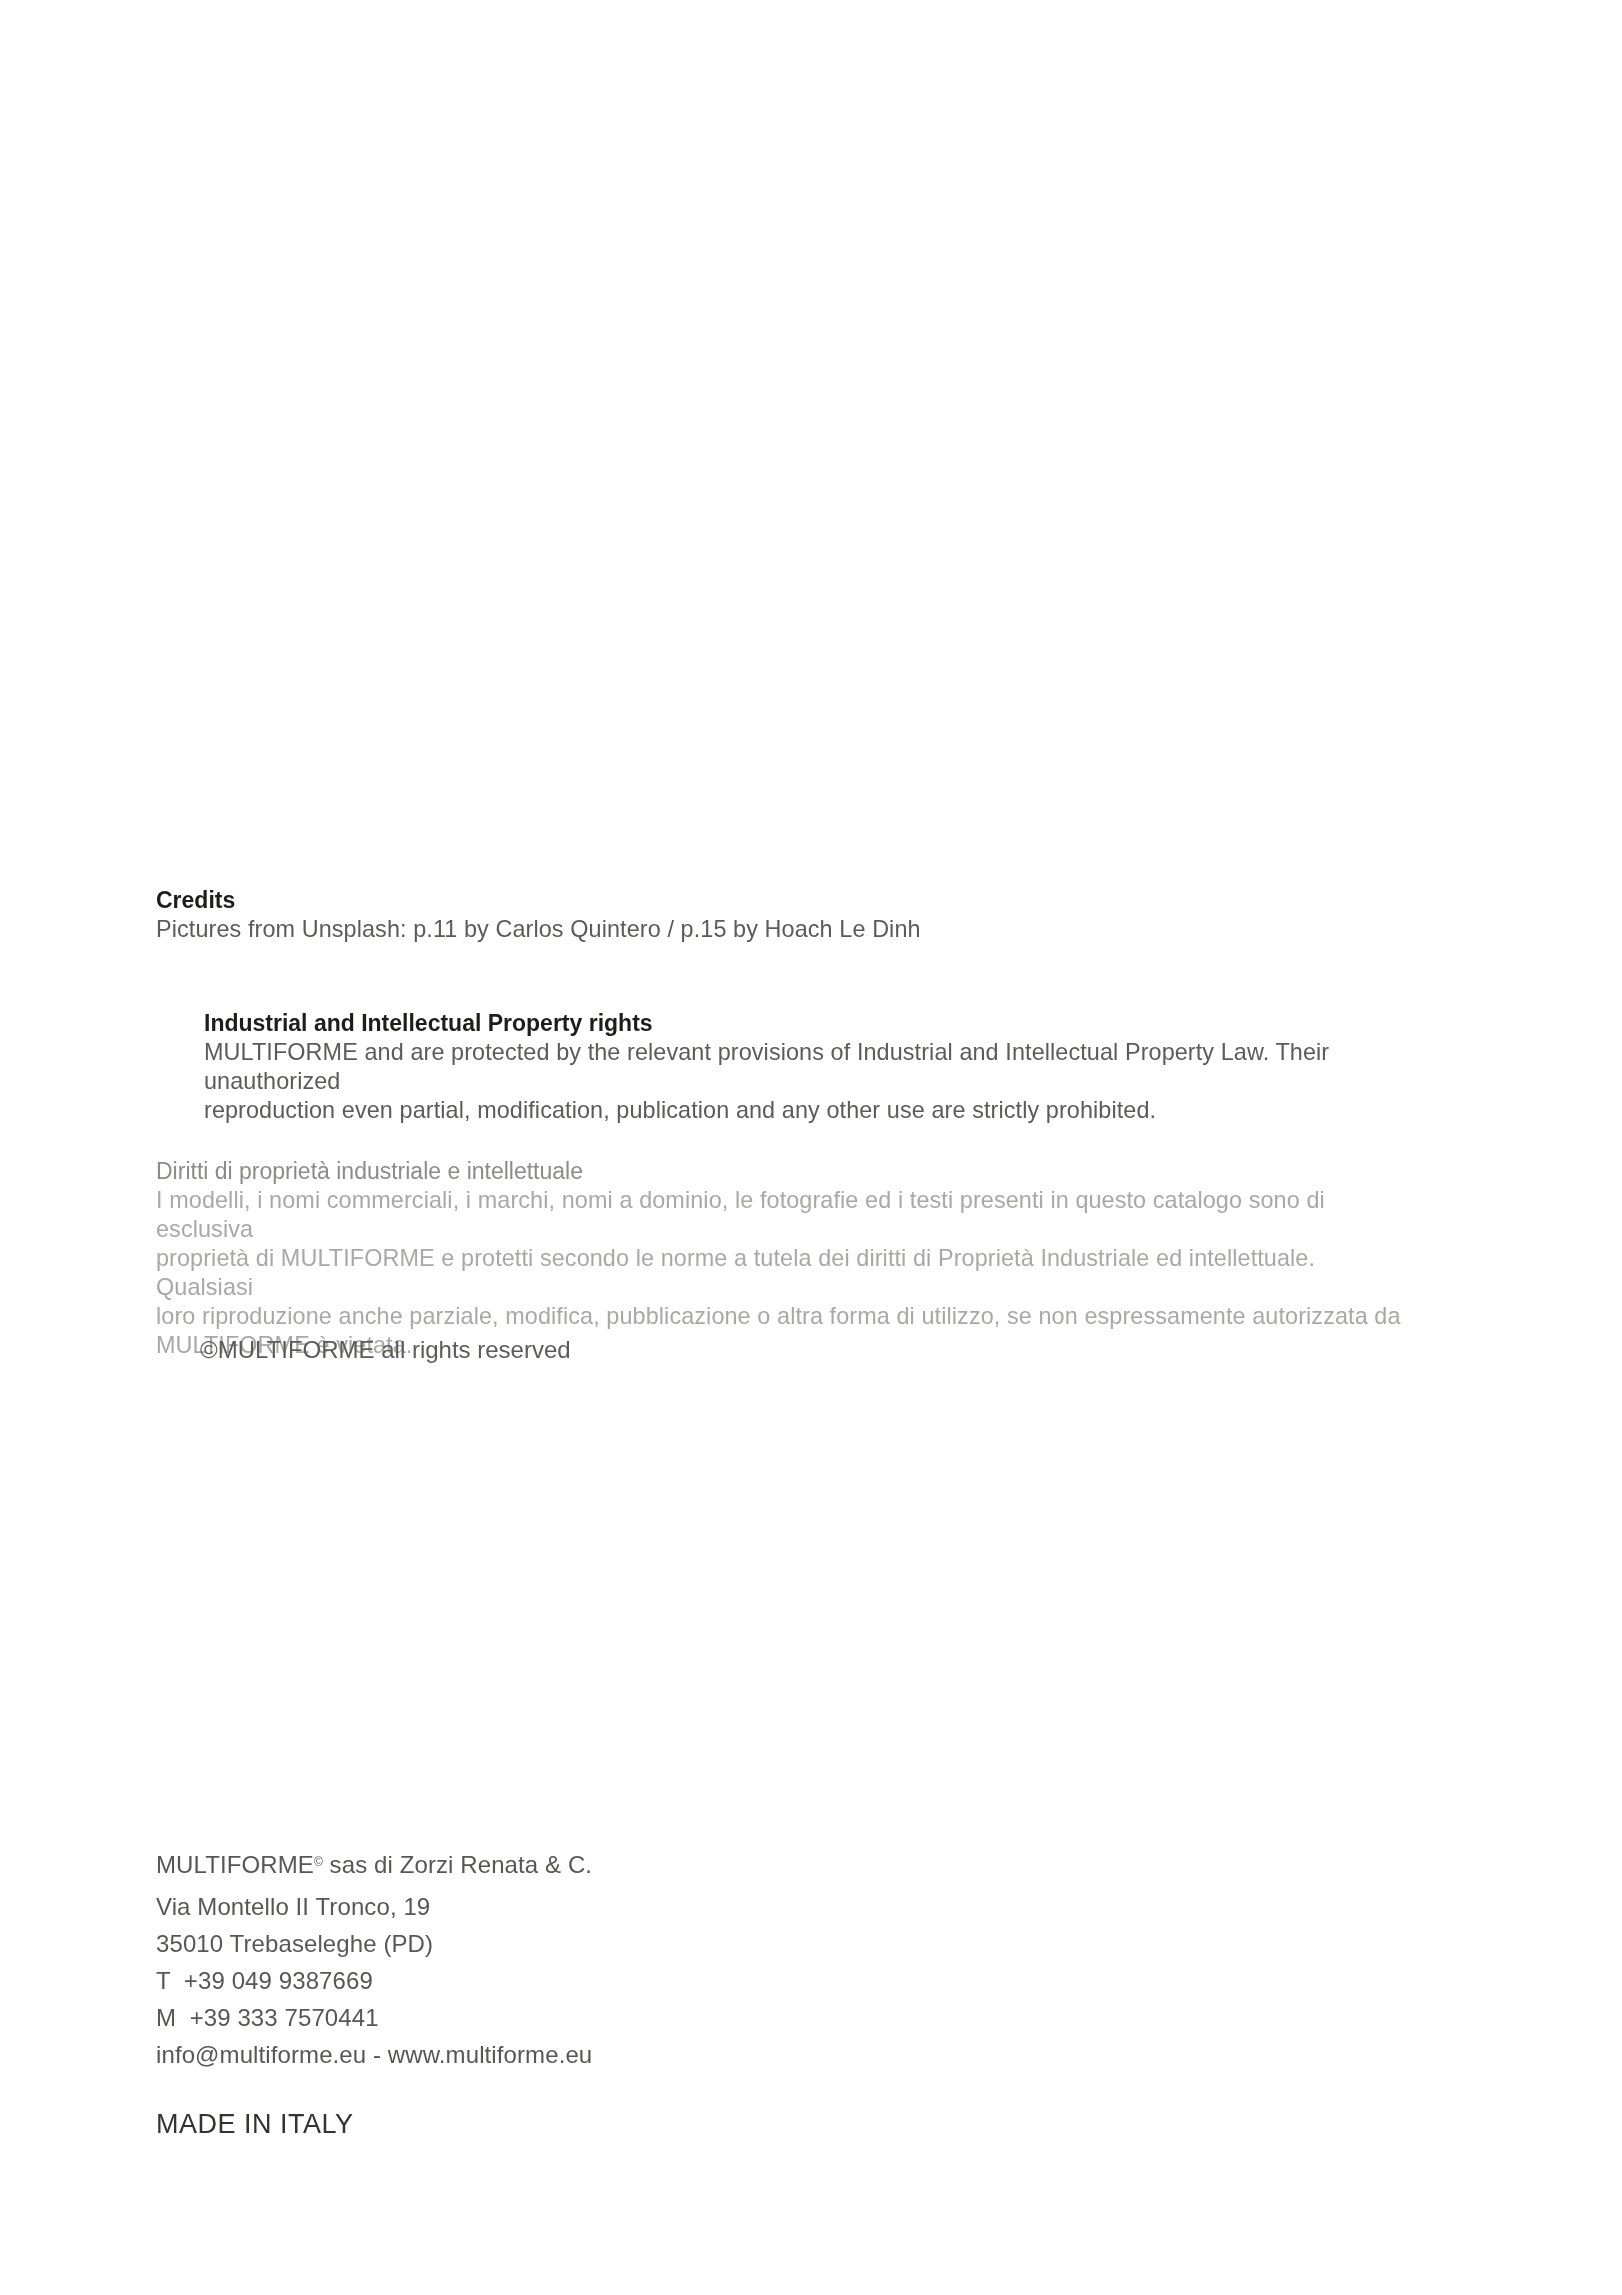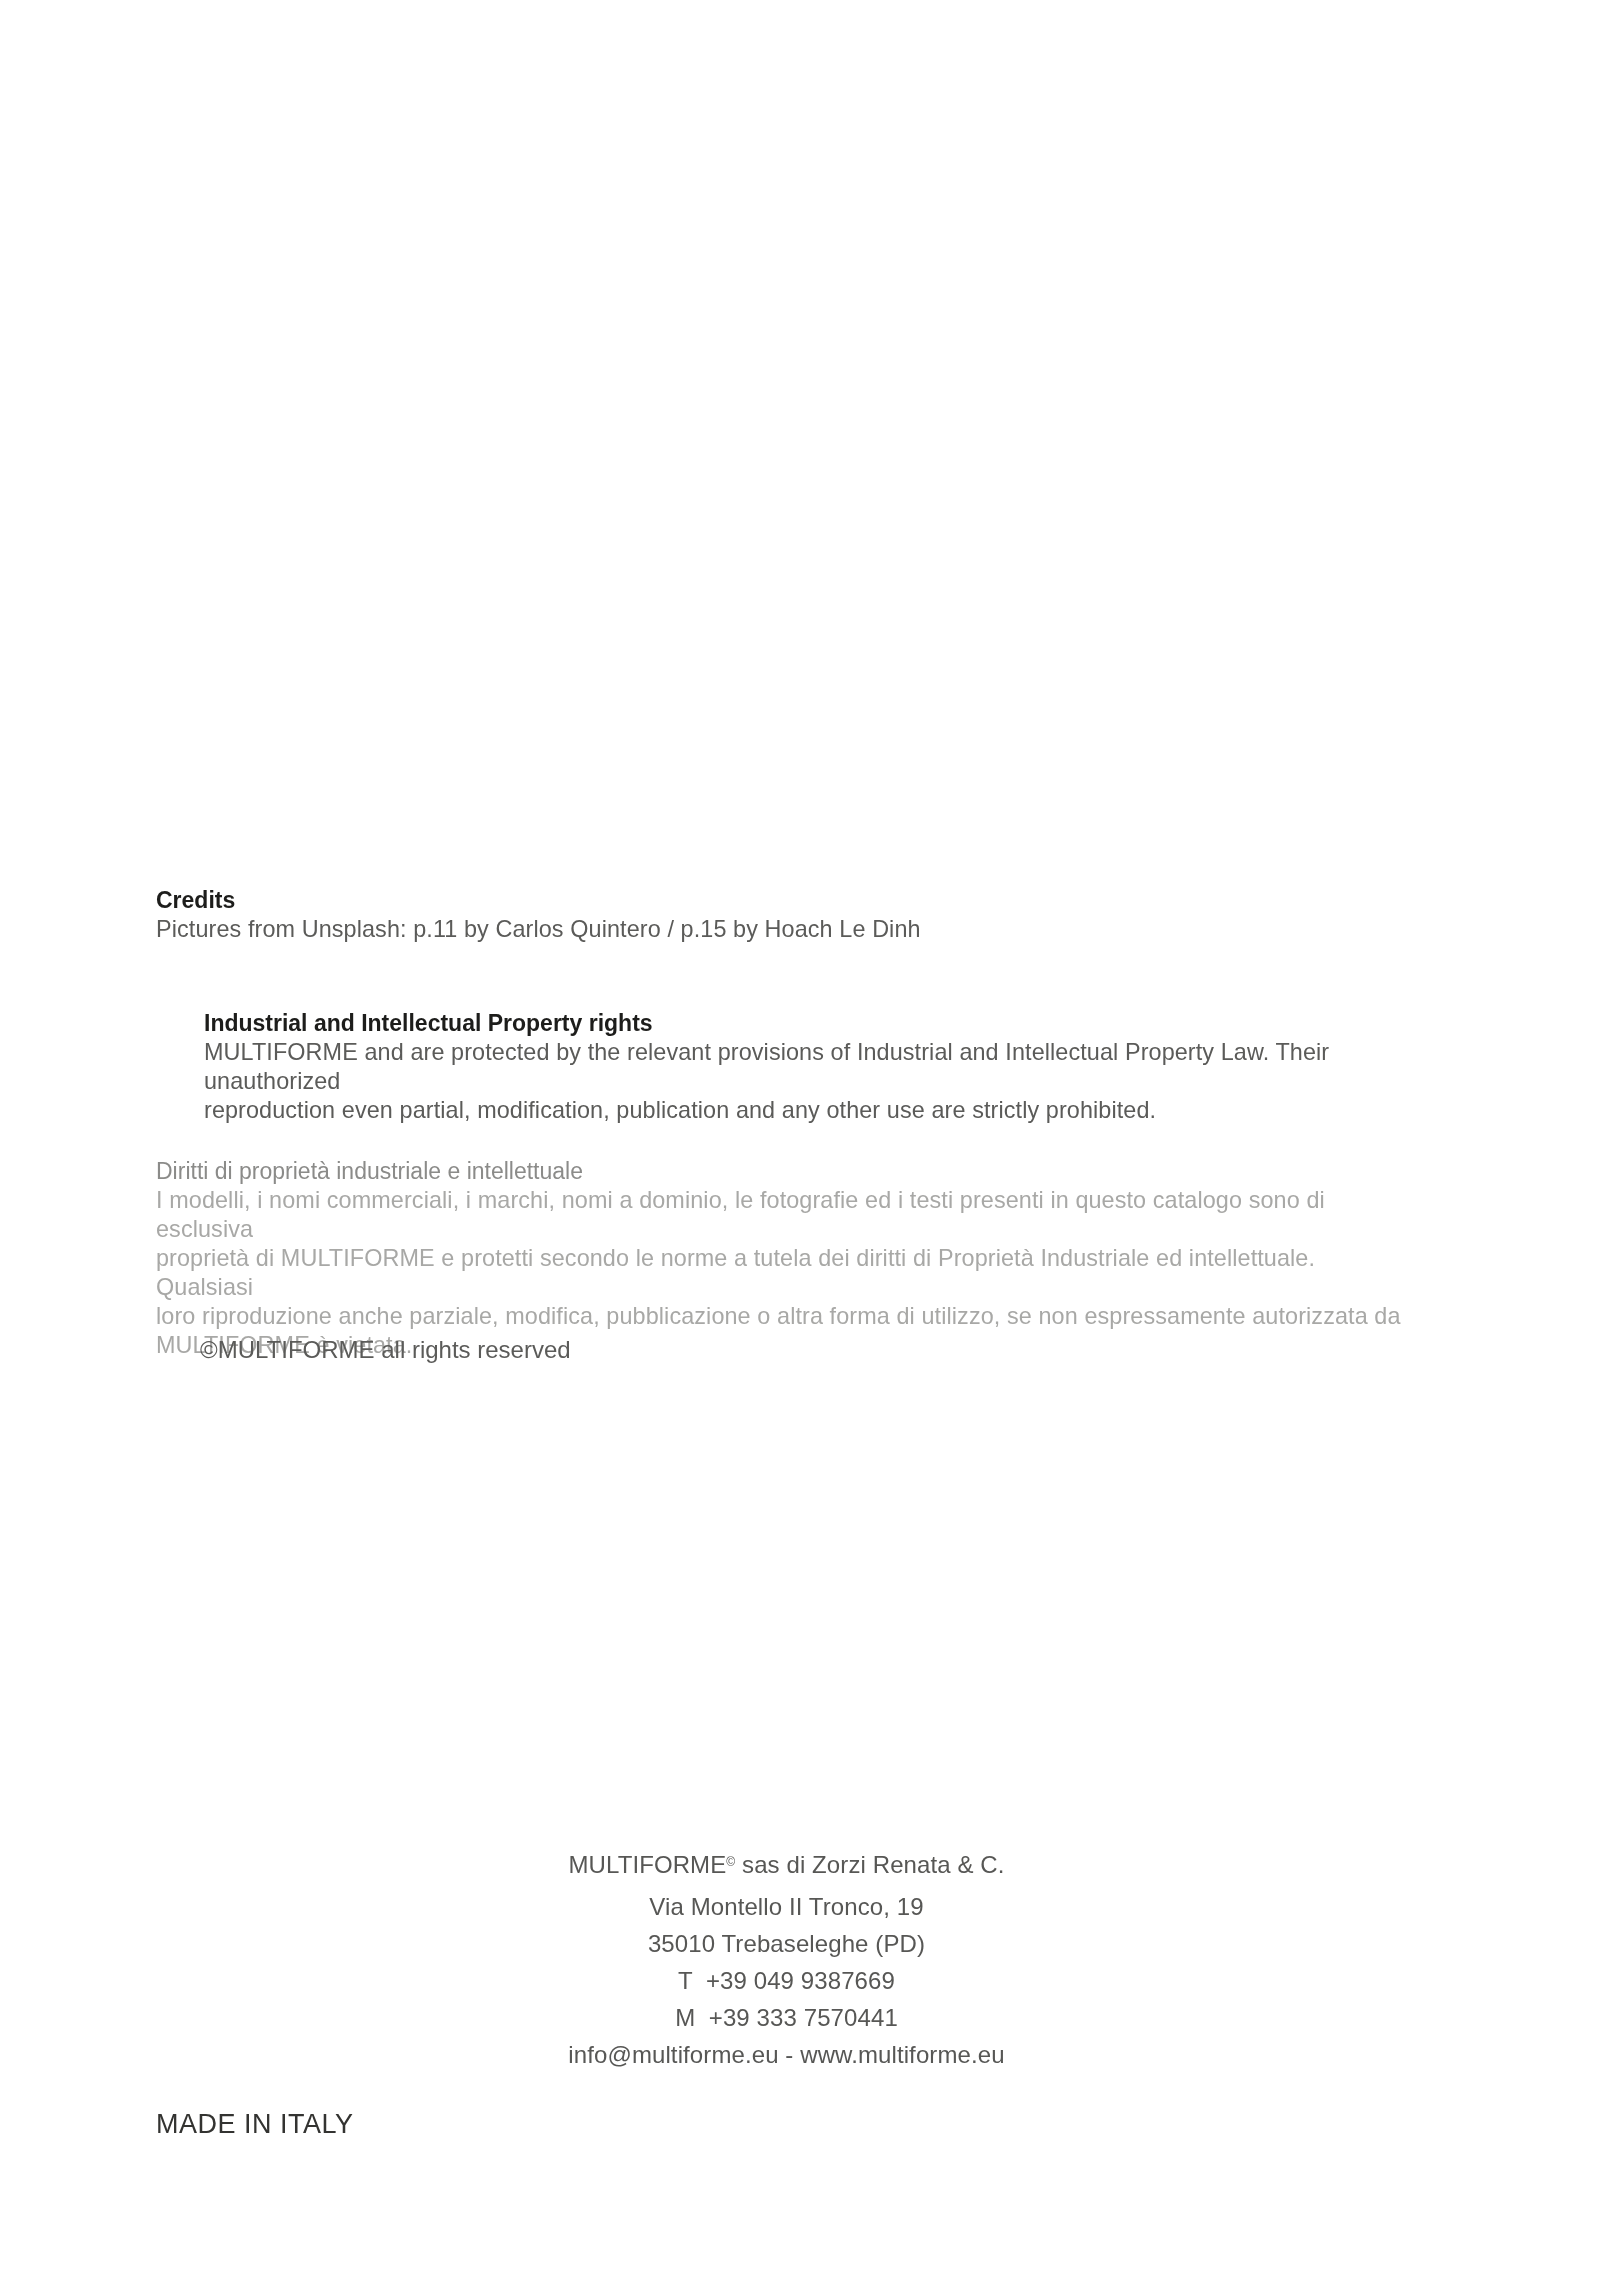--- a/index.html
+++ b/index.html
@@ -44,21 +44,21 @@
     line-height: 29px;
     color: var(--ink-body, #5b5b59);
     margin-left: 44px;
   }
   .address {
     font-size: 24px;
     line-height: 37px;
     color: var(--ink-address, #575755);
     letter-spacing: 0.1px;
   }
-  .address .line { white-space: pre-wrap; text-align: center; }
+  .address .line { white-space: pre-wrap; }
   .sup {
     font-size: 0.5em;
     position: relative;
     top: -0.62em;
   }
   .made-in {
     font-size: 27px;
     line-height: 32.5px;
     letter-spacing: 0.5px;
     color: var(--ink-made, #333331);

